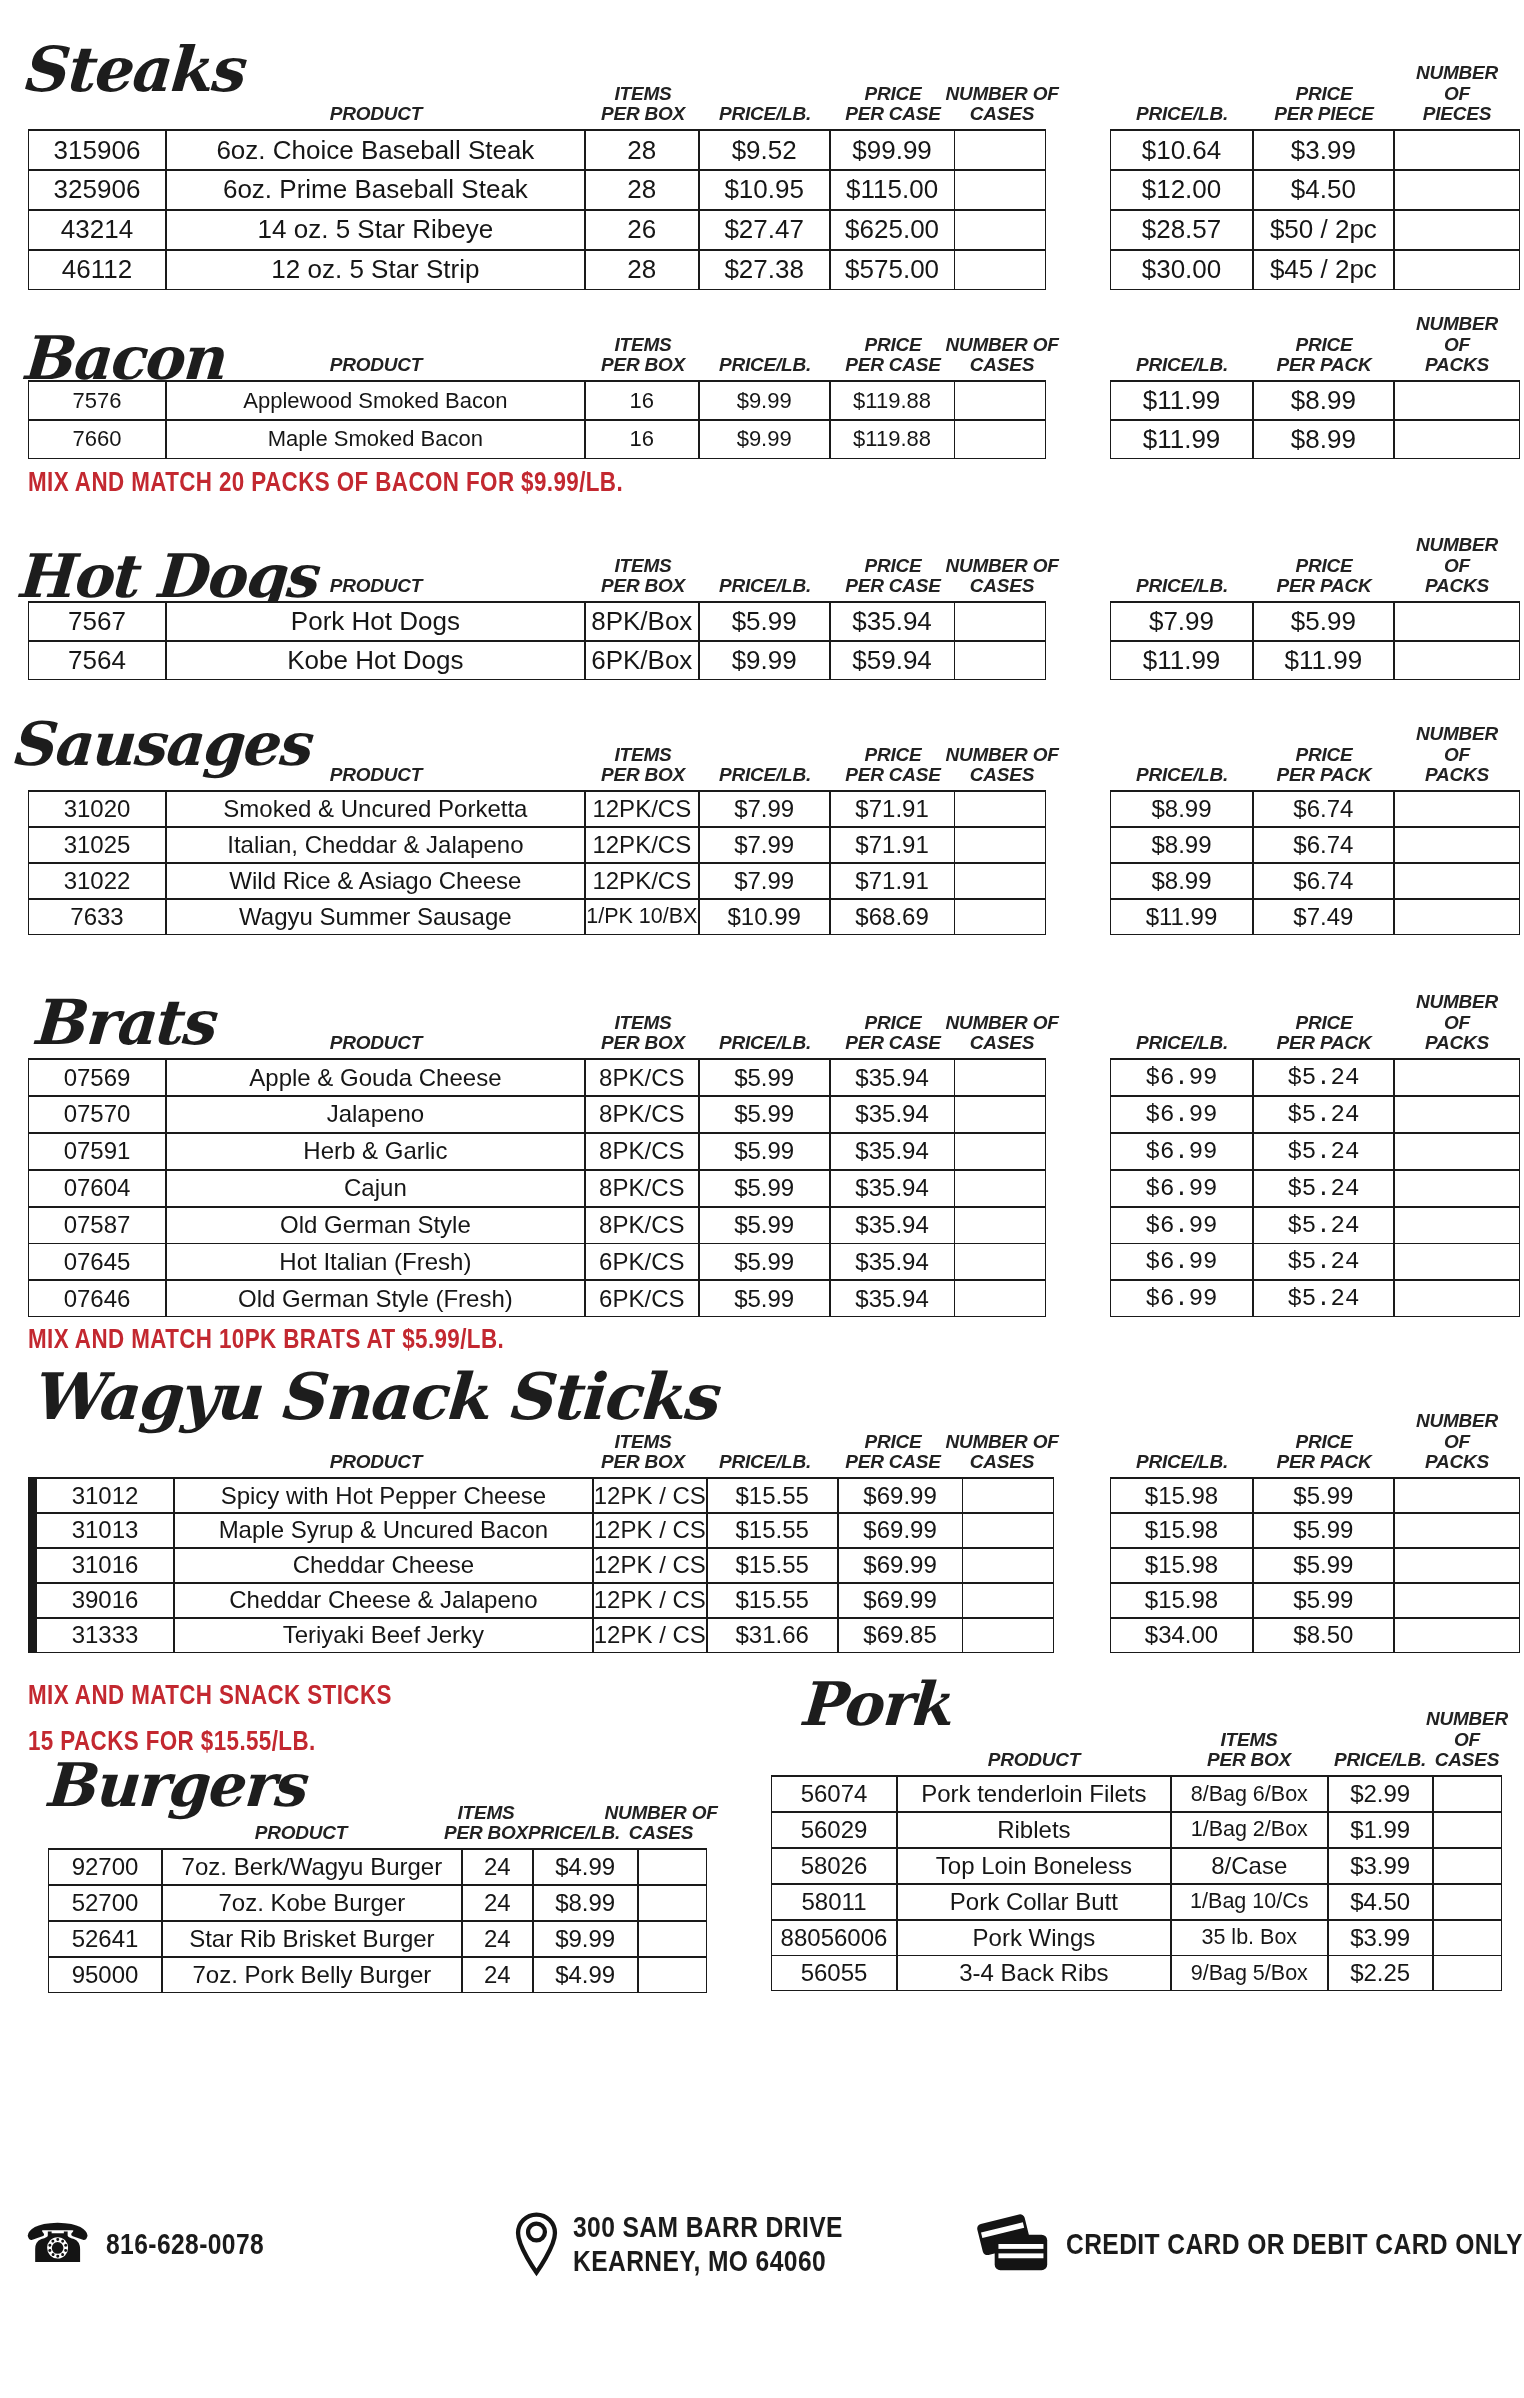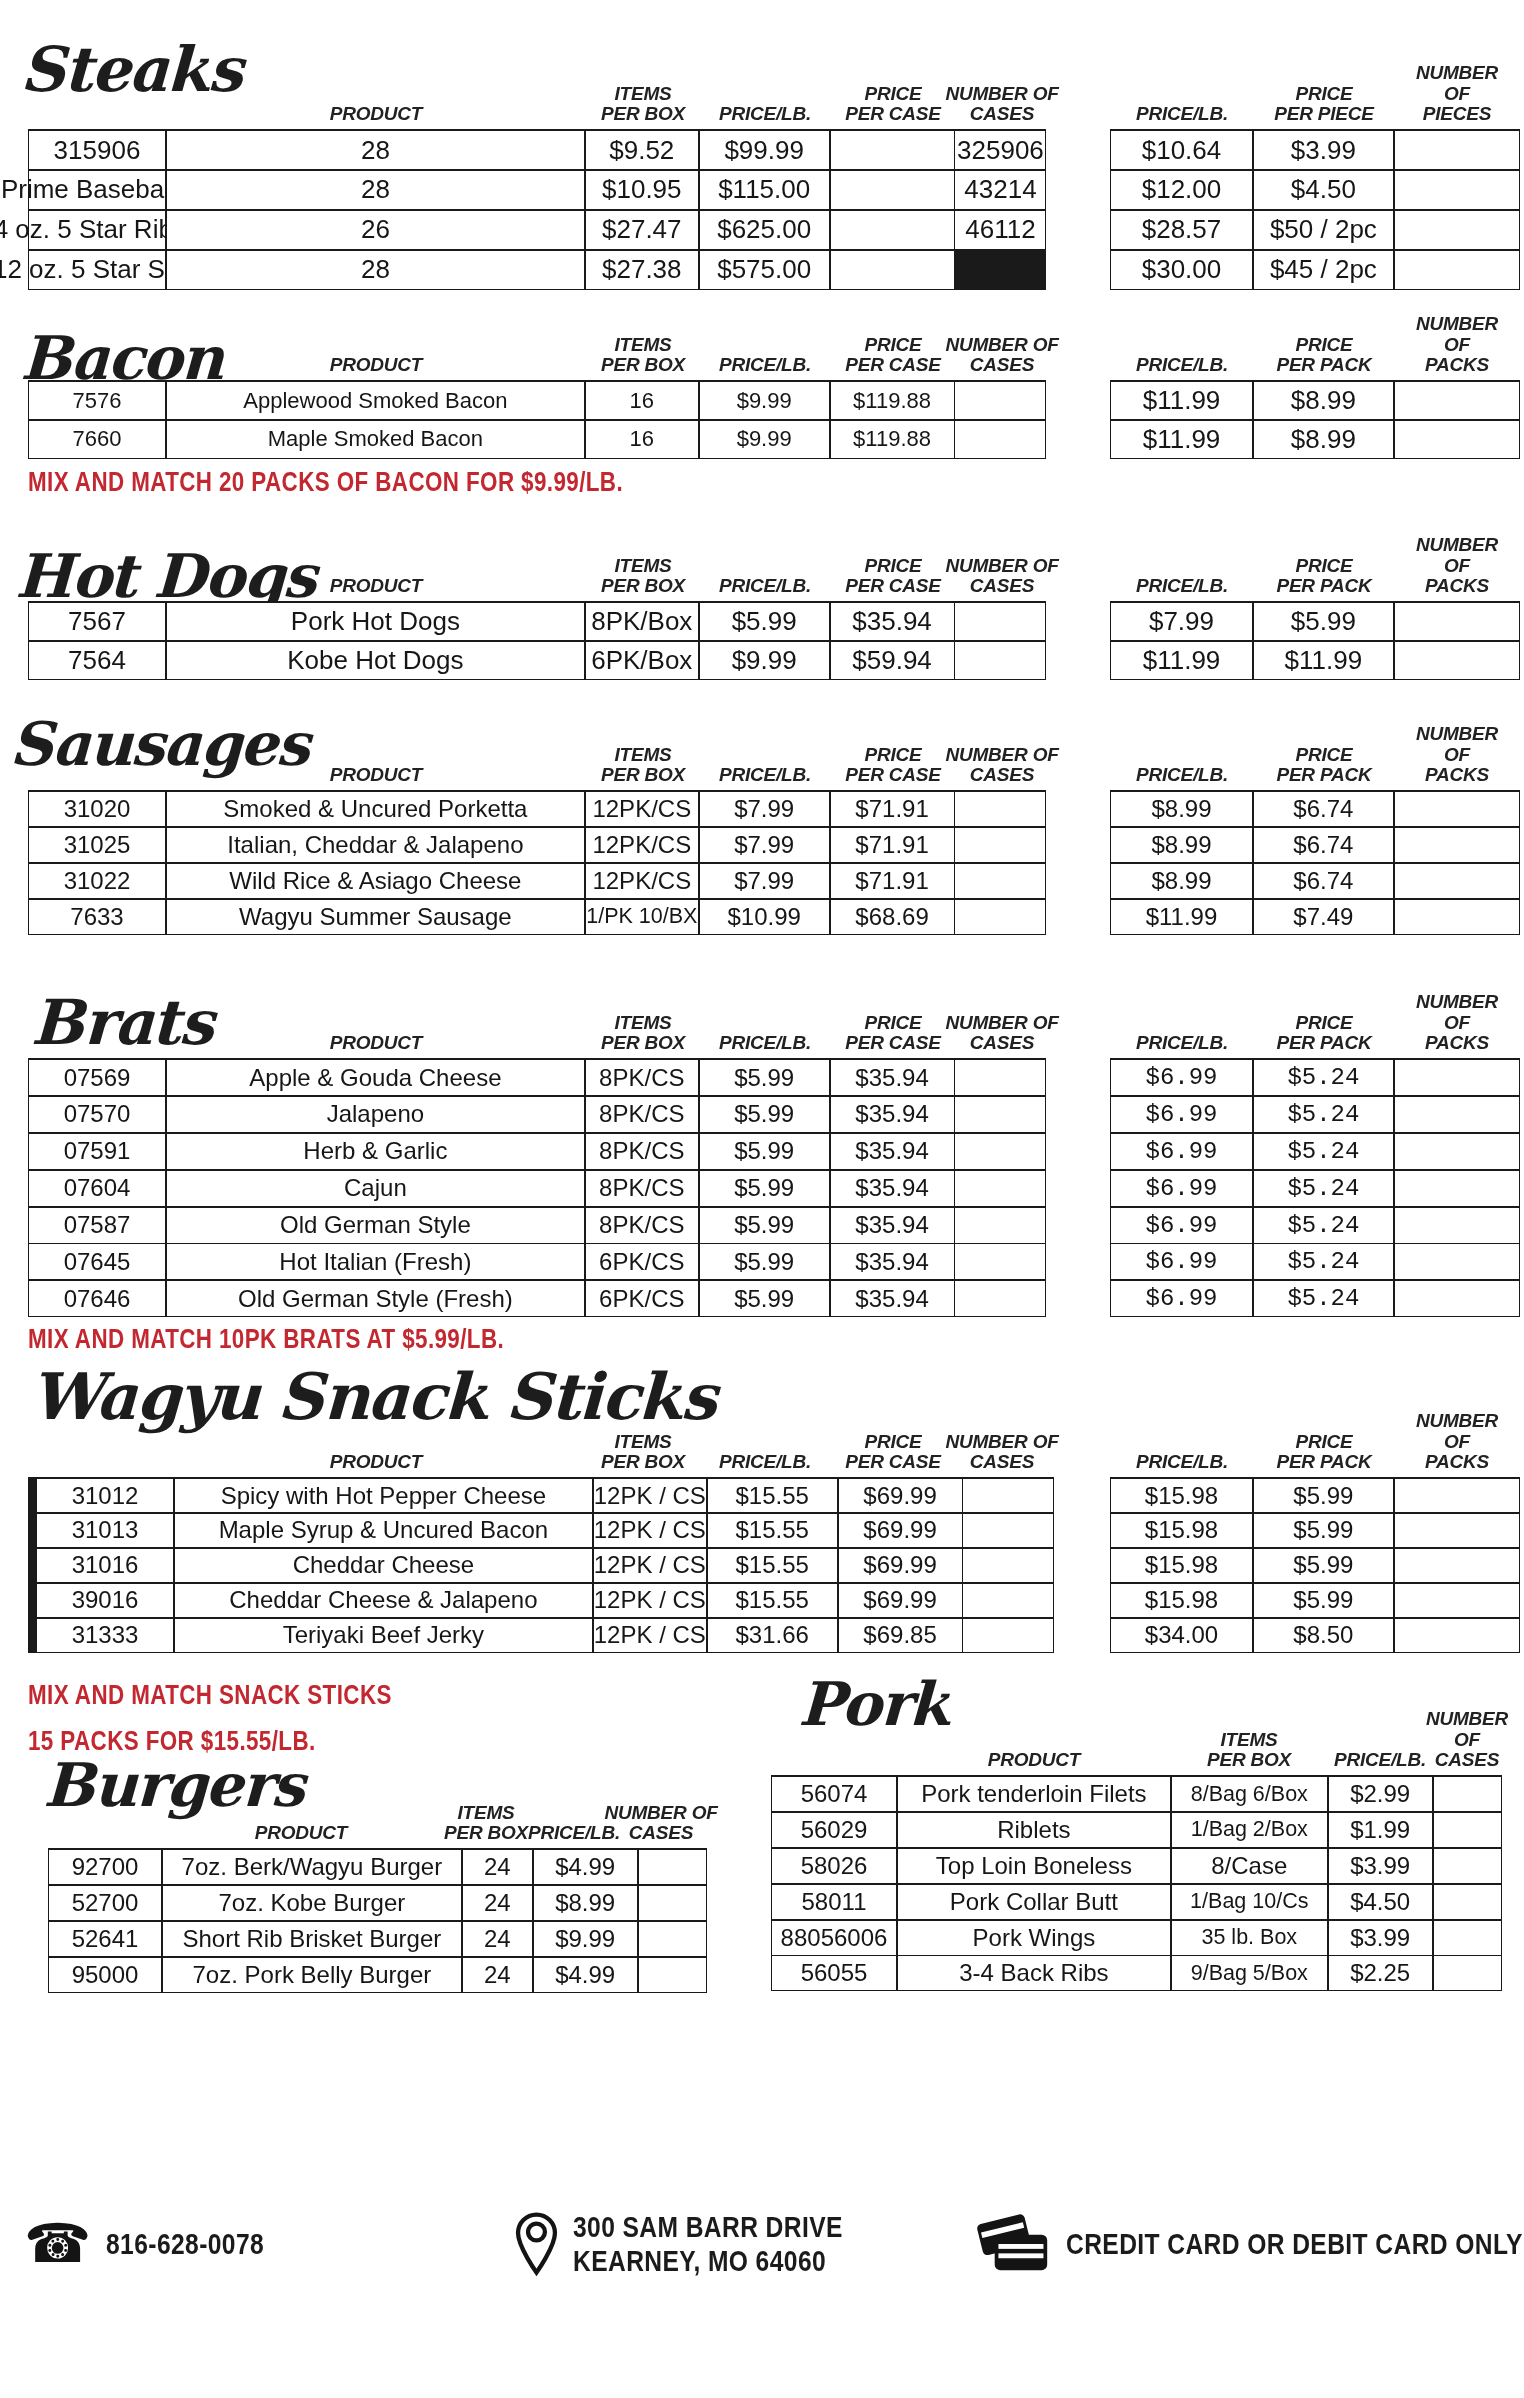--- a/index.html
+++ b/index.html
@@ -39,20 +39,21 @@
           <div class="hdr" style="left: 1002px;">NUMBER OF
 CASES</div>
           <div class="hdr" style="left: 1182px;">PRICE/LB.</div>
           <div class="hdr" style="left: 1324px;">PRICE
 PER PIECE</div>
           <div class="hdr" style="left: 1457px;">NUMBER OF
 PIECES</div>
         </div>
         <div class="tbl" style="left: 28px; top: 101px; grid-template-columns: 136px 417px 112px 129px 123px 90px; grid-auto-rows: 38px; font-size: 26px;">
           <div class="cell">315906</div>
+          <div class="cell">6oz. Choice Baseball Steak</div>
           <div class="cell">28</div>
           <div class="cell">$9.52</div>
           <div class="cell">$99.99</div>
           <div class="cell"></div>
           <div class="cell">325906</div>
           <div class="cell">6oz. Prime Baseball Steak</div>
           <div class="cell">28</div>
           <div class="cell">$10.95</div>
           <div class="cell">$115.00</div>
           <div class="cell"></div>
@@ -393,21 +394,21 @@
           <div class="cell">7oz. Berk/Wagyu Burger</div>
           <div class="cell">24</div>
           <div class="cell">$4.99</div>
           <div class="cell"></div>
           <div class="cell">52700</div>
           <div class="cell">7oz. Kobe Burger</div>
           <div class="cell">24</div>
           <div class="cell">$8.99</div>
           <div class="cell"></div>
           <div class="cell">52641</div>
-          <div class="cell">Short Rib Brisket Burger</div>
+          <div class="cell">Star Rib Brisket Burger</div>
           <div class="cell">24</div>
           <div class="cell">$9.99</div>
           <div class="cell"></div>
           <div class="cell">95000</div>
           <div class="cell">7oz. Pork Belly Burger</div>
           <div class="cell">24</div>
           <div class="cell">$4.99</div>
           <div class="cell"></div>
         </div>
       </div>

